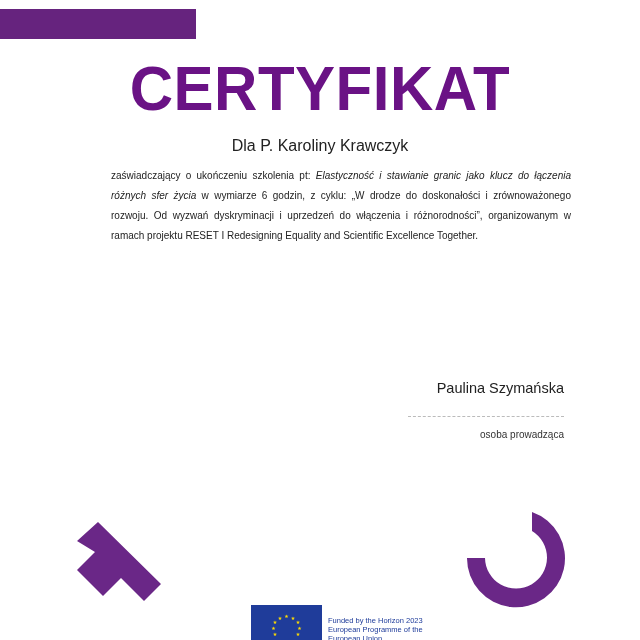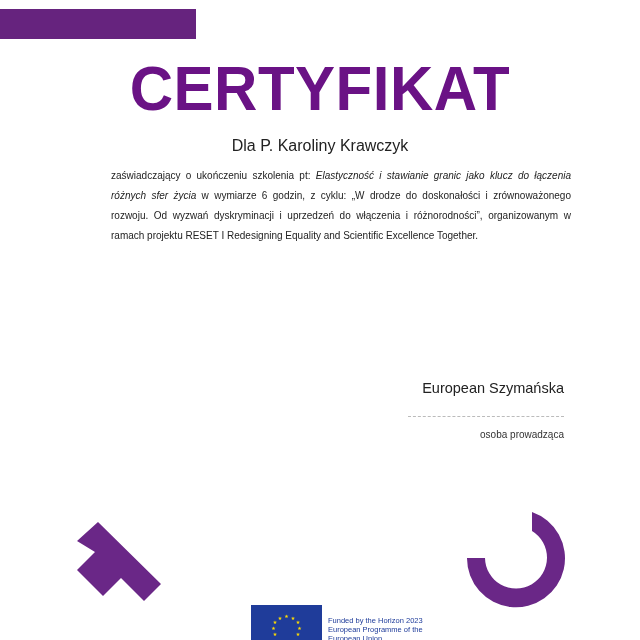--- a/index.html
+++ b/index.html
@@ -21,21 +21,21 @@
 <body>
 
 <div class="top-bar"></div>
 
 <div class="title">CERTYFIKAT</div>
 
 <div class="recipient">Dla P. Karoliny Krawczyk</div>
 
 <div class="body-text"><span>zaświadczający o ukończeniu szkolenia pt: </span><i>Elastyczność i stawianie granic jako klucz do łączenia różnych sfer życia</i><span> w wymiarze 6 godzin, z cyklu: „W drodze do doskonałości i zrównoważonego rozwoju. Od wyzwań dyskryminacji i uprzedzeń do włączenia i różnorodności”, organizowanym w ramach projektu RESET I Redesigning Equality and Scientific Excellence Together.</span></div>
 
-<div class="signer">European Szymańska</div>
+<div class="signer">Paulina Szymańska</div>
 <div class="sig-line"></div>
 <div class="sig-role">osoba prowadząca</div>
 
 <svg class="shape-t" viewBox="0 0 120 110">
   <polygon points="38,22 101,84 84,101 61,78 43,96 17,70 35,52 17,41" fill="#6a2787"></polygon>
 </svg>
 
 <svg class="shape-arc" viewBox="0 0 130 110">
   <path d="M 82 12 A 49 49 0 1 1 17 58 L 35 58 A 31 31 0 1 0 82 31 Z" fill="#6a2787"></path>
 </svg>

